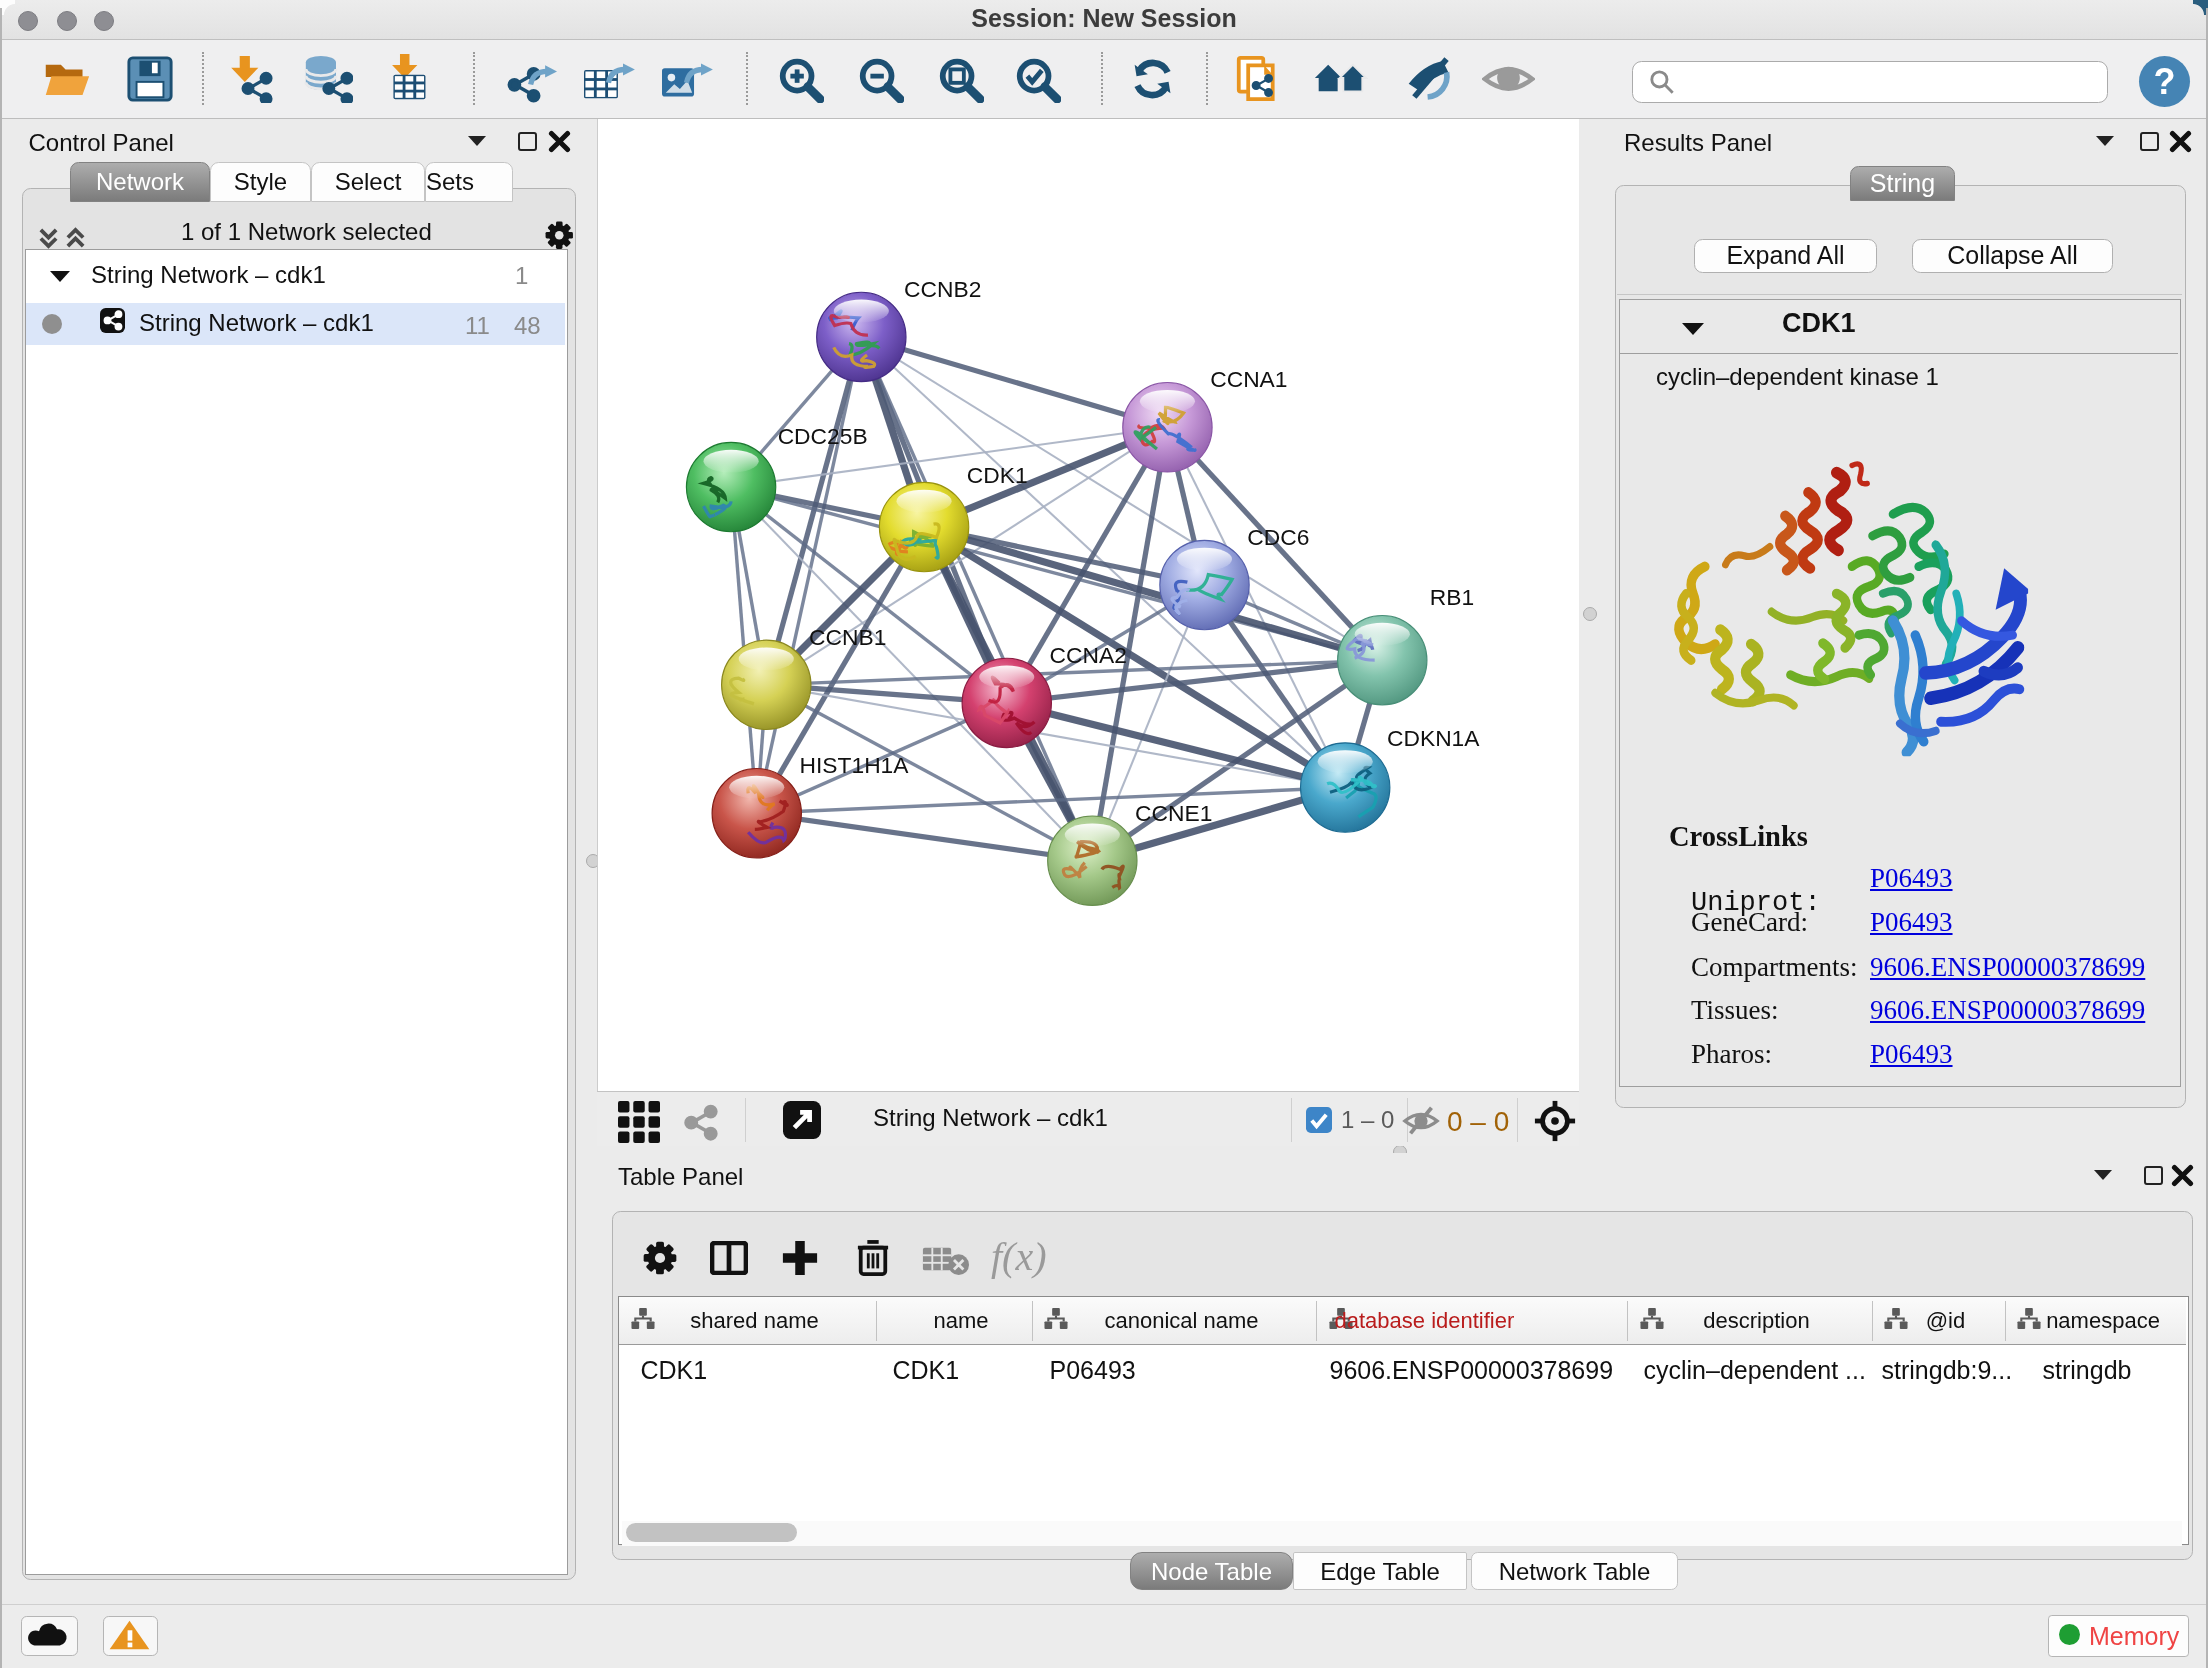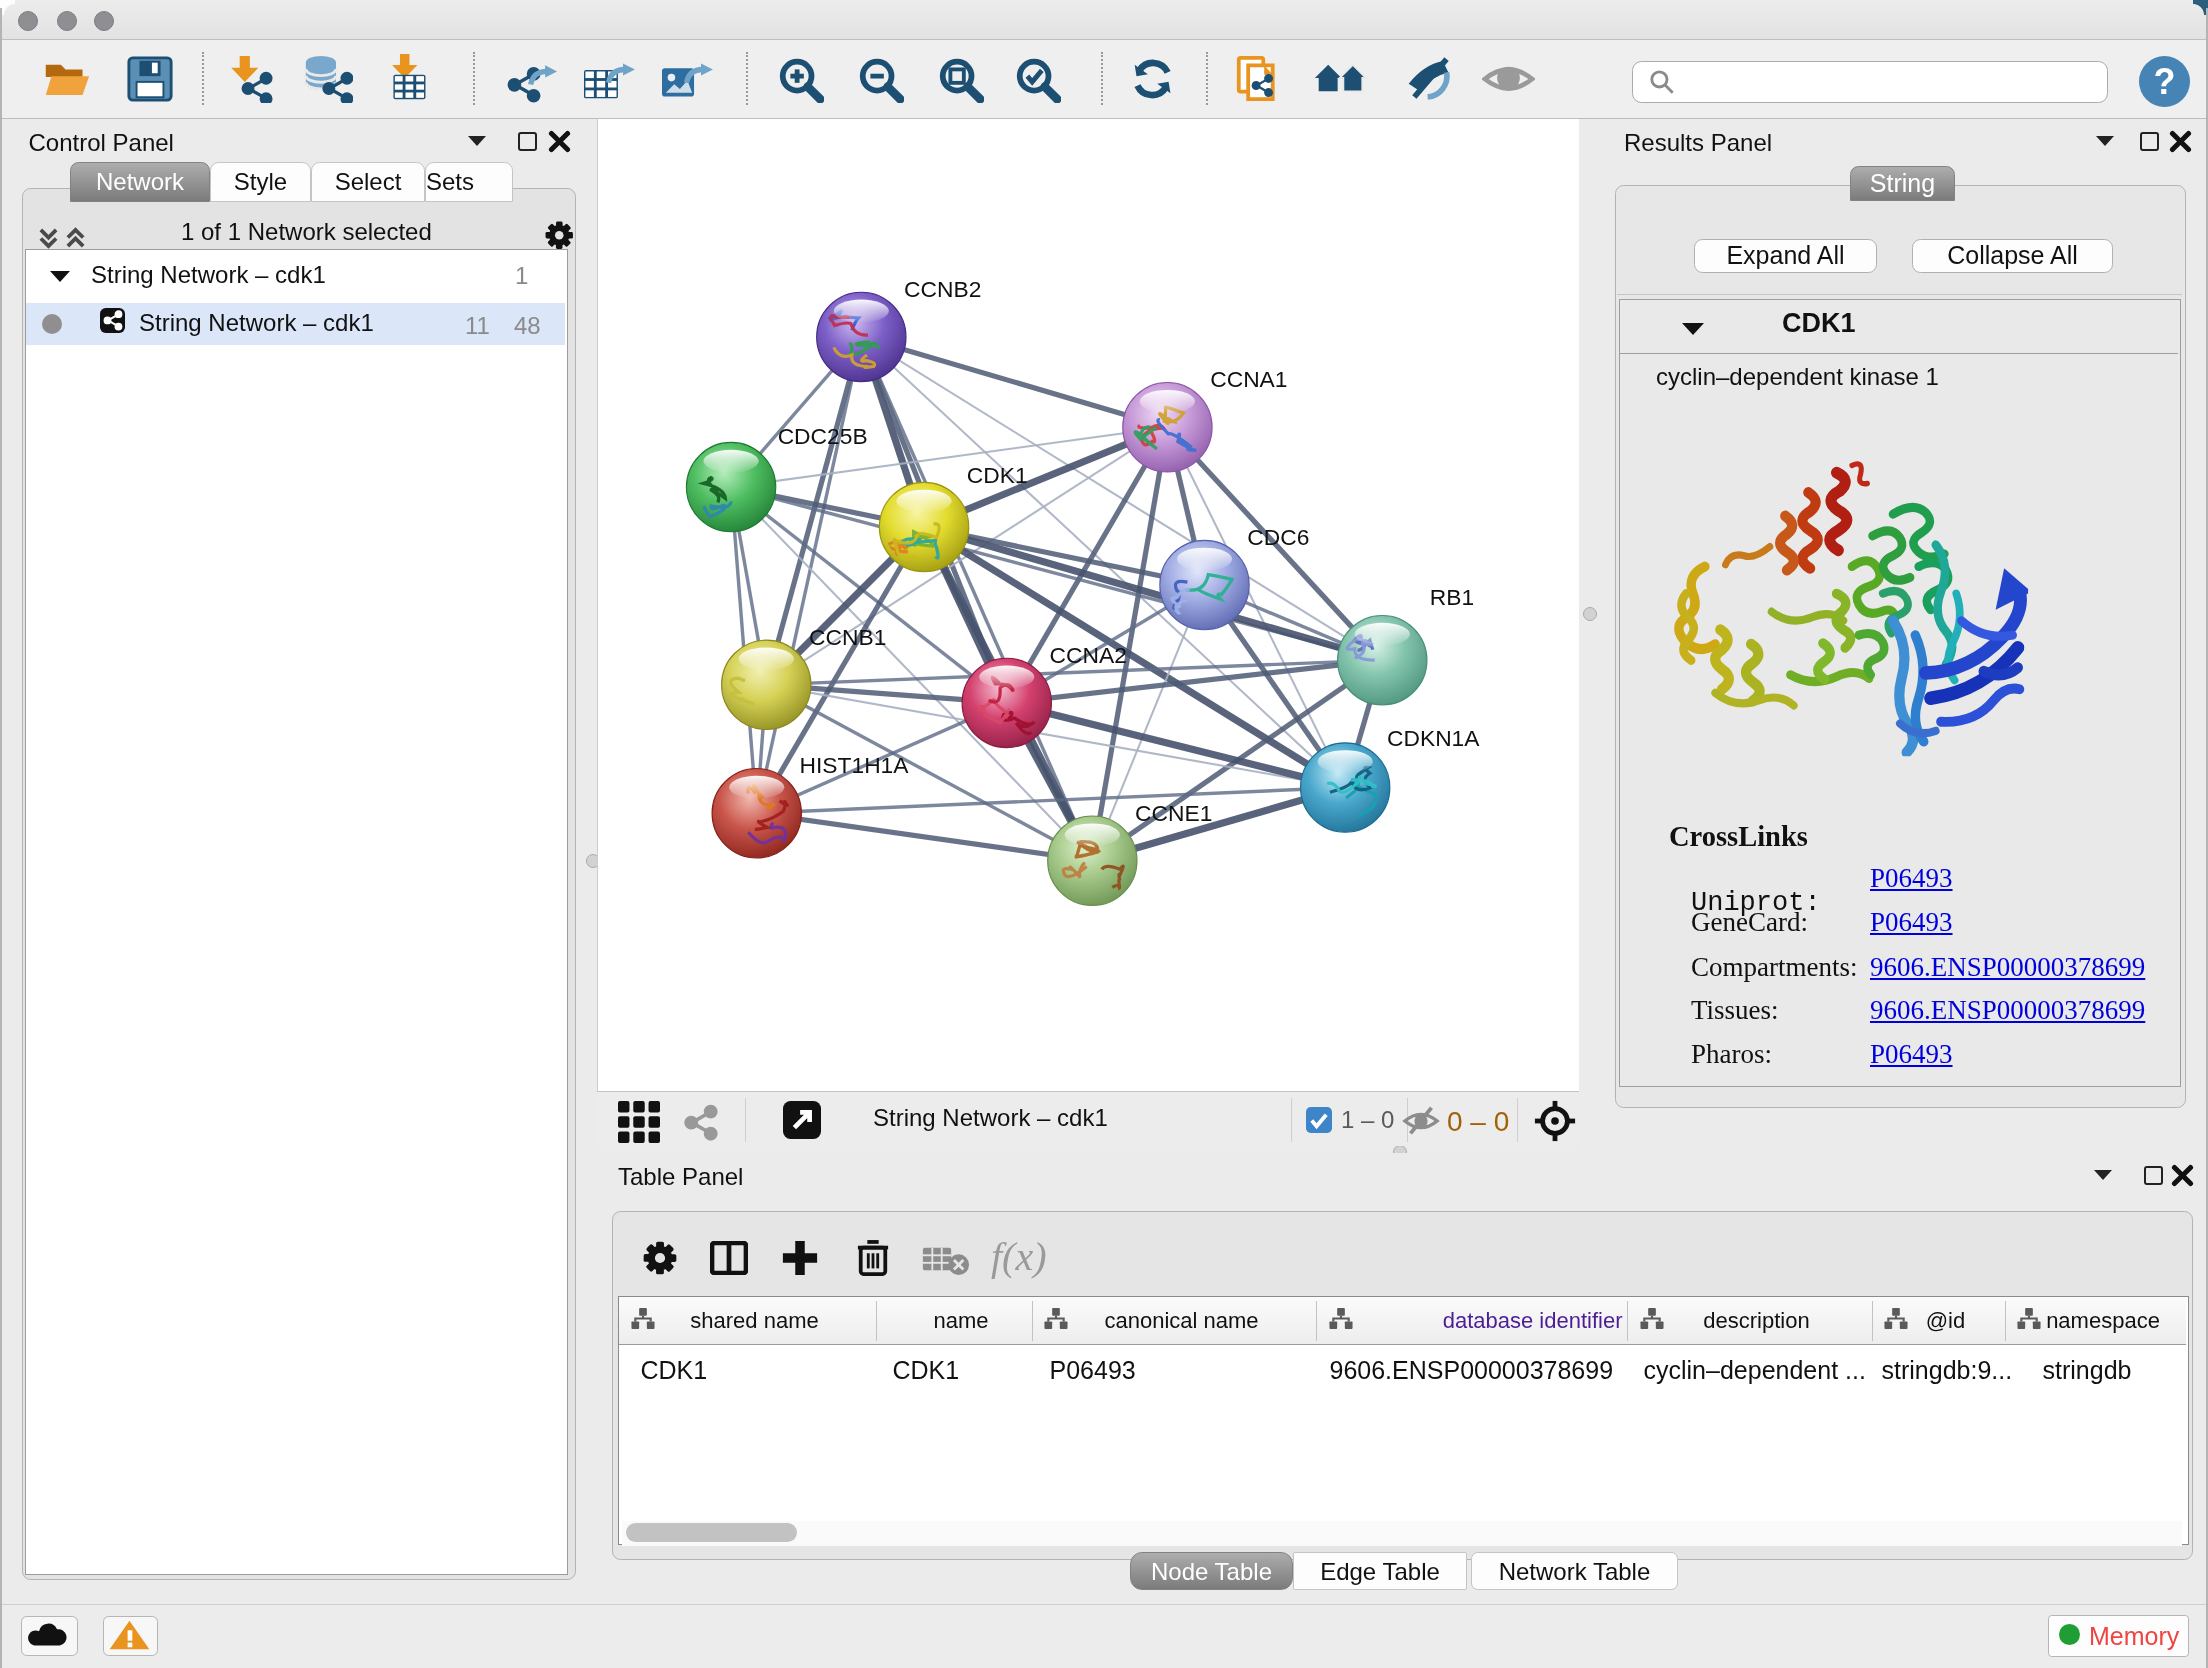--- a/index.html
+++ b/index.html
@@ -5,20 +5,21 @@
 .abs{position:absolute}
 .txt{color:#111;font-size:24px;white-space:nowrap}
 .graybox{background:#e3e3e3;border:1.9px solid #b3b3b3;border-radius:8.6px}
 .tabsel{background:linear-gradient(#adadad,#7b7b7b);color:#fff;border:1.9px solid #828282}
 .tabun{background:#fdfdfd;color:#111;border:1.9px solid #c4c4c4}
 </style></head><body>
 <div class="abs" style="left:0;top:0;width:2208px;height:40px;background:linear-gradient(#ececec,#e2e2e2);border-bottom:1.9px solid #bfbfbf">
     <div class="abs" style="left:18px;top:10.5px;width:20px;height:20px;border-radius:50%;background:#8e8e93;border:1px solid #7d7d82"></div>
     <div class="abs" style="left:57px;top:10.5px;width:20px;height:20px;border-radius:50%;background:#8e8e93;border:1px solid #7d7d82"></div>
     <div class="abs" style="left:94px;top:10.5px;width:20px;height:20px;border-radius:50%;background:#8e8e93;border:1px solid #7d7d82"></div>
+    <div class="abs" style="left:0;top:3.8px;width:2208px;text-align:center;font-size:25px;font-weight:bold;color:#3c3c3c">Session: New Session</div>
   </div>
 <div class="abs" style="left:0;top:40px;width:2208px;height:79px;background:#efeff0;border-bottom:1.9px solid #bdbdbd">
     <div class="abs" style="left:42px;top:15px"><svg width="49" height="48" viewBox="0 0 52 50" style="">
         <path d="M4 10 h16 l5 5 h18 v8 h-39 z" fill="#b5690f"></path>
         <path d="M4 42 l6-20 h40 l-7 20 z" fill="#f0a33c"></path>
       </svg></div>
     <div class="abs" style="left:126px;top:15px"><svg width="48" height="48" viewBox="0 0 50 50" style="">
         <rect x="3" y="3" width="44" height="44" rx="4" fill="#5b8fb5" stroke="#1c4f72" stroke-width="3"></rect>
         <rect x="14" y="6" width="22" height="16" fill="#1c4f72"></rect>
         <rect x="27" y="8" width="6" height="11" fill="#fff"></rect>
@@ -650,21 +651,21 @@
       <div class="abs" style="left:432px;top:10.5px;width:262px;text-align:center;font-size:22px;color:#111;overflow:hidden">canonical name</div>
       <div class="abs" style="left:697px;top:3.8px;height:40px;border-left:1.9px solid #c2c2c2"></div>
       <svg width="26" height="24" viewBox="0 0 27 25" style="position:absolute;left:709px;top:9.5px">
         <g fill="#5a5a5a">
           <rect x="9.5" y="1" width="8" height="8" rx="1"></rect>
           <rect x="1.5" y="15" width="8" height="8" rx="1"></rect>
           <rect x="17.5" y="15" width="8" height="8" rx="1"></rect>
         </g>
         <path d="M13.5 9 v4 M5.5 15 v-3 h16 v3" fill="none" stroke="#5a5a5a" stroke-width="2.2"></path>
       </svg>
-      <div class="abs" style="left:716px;top:10.5px;width:288px;text-align:right;font-size:22px;color:#4c1d95;overflow:hidden">database identifier</div>
+      <div class="abs" style="left:716px;top:10.5px;width:288px;text-align:left;font-size:22px;color:#b91c1c;overflow:hidden">database identifier</div>
       <div class="abs" style="left:1008px;top:3.8px;height:40px;border-left:1.9px solid #c2c2c2"></div>
       <svg width="26" height="24" viewBox="0 0 27 25" style="position:absolute;left:1020px;top:9.5px">
         <g fill="#5a5a5a">
           <rect x="9.5" y="1" width="8" height="8" rx="1"></rect>
           <rect x="1.5" y="15" width="8" height="8" rx="1"></rect>
           <rect x="17.5" y="15" width="8" height="8" rx="1"></rect>
         </g>
         <path d="M13.5 9 v4 M5.5 15 v-3 h16 v3" fill="none" stroke="#5a5a5a" stroke-width="2.2"></path>
       </svg>
       <div class="abs" style="left:1027px;top:10.5px;width:222px;text-align:center;font-size:22px;color:#111;overflow:hidden">description</div>

